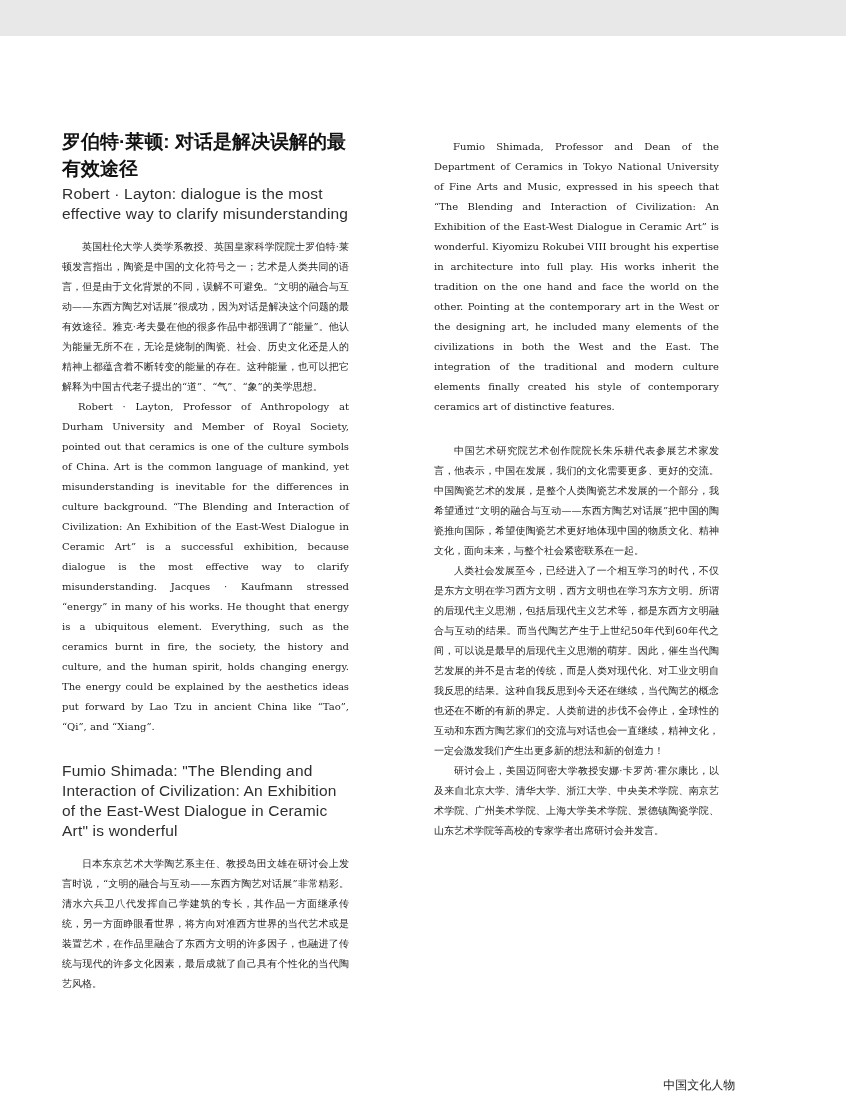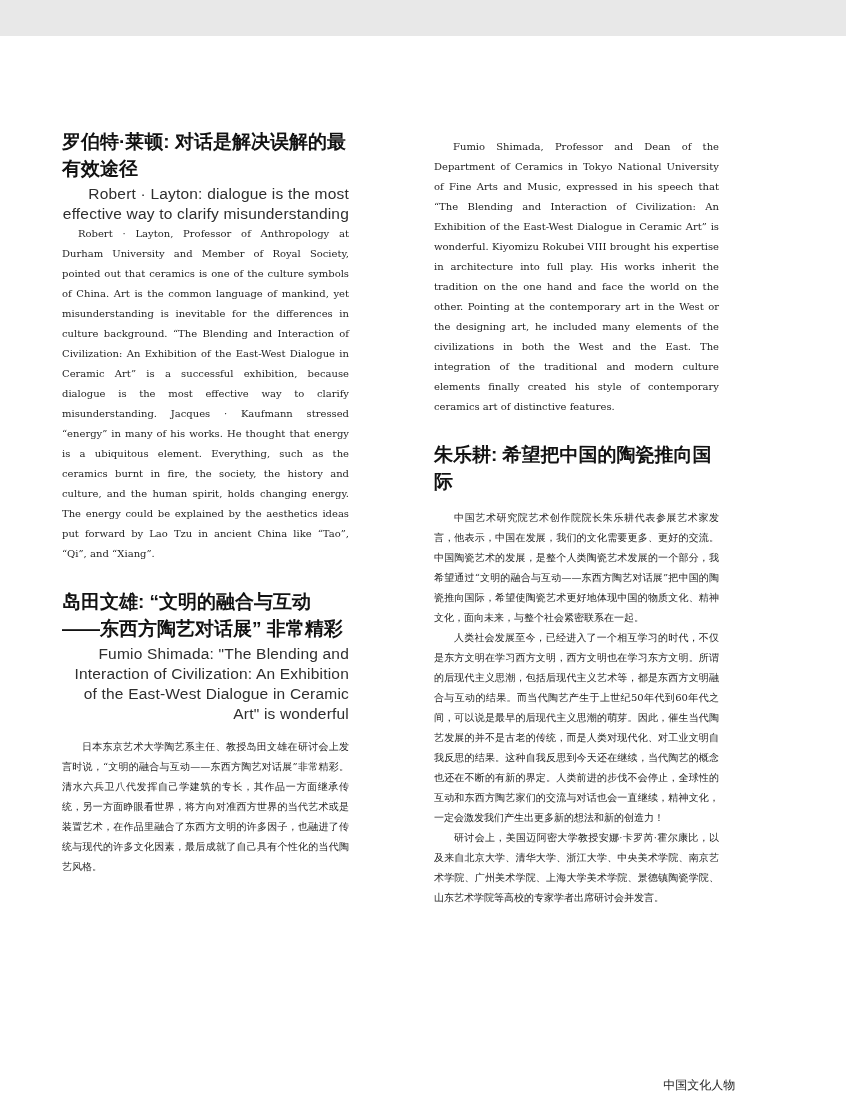--- a/index.html
+++ b/index.html
@@ -22,21 +22,21 @@
     color:#121212;
     margin:0;
     text-align:left;
   }
   .h-en{
     font-family:"Liberation Sans","DejaVu Sans",sans-serif;
     font-weight:400;
     font-size:15.5px;line-height:20px;
     color:#2e2e2e;
     margin:2px 0 0 0;
-    text-align:right;
+    text-align:left;
     letter-spacing:.2px;
   }
   .sec{margin-top:24px;}
   .sec-first{margin-top:0;}
   .body-p{
     font-size:10px;line-height:20px;
     text-align:justify;
     margin:0;
   }
   .body-p.zh{text-indent:2em;}
@@ -57,37 +57,36 @@
 </head>
 <body>
 
 <div class="page">
 
   <div class="col col-left">
 
     <div class="sec sec-first">
       <h2 class="h-zh">罗伯特·莱顿: 对话是解决误解的最有效途径</h2>
       <h3 class="h-en">Robert · Layton: dialogue is the most effective way to clarify misunderstanding</h3>
+      <p class="body-p zh after-head">英国杜伦大学人类学系教授、英国皇家科学院院士罗伯特·莱顿发言指出，陶瓷是中国的文化符号之一；艺术是人类共同的语言，但是由于文化背景的不同，误解不可避免。“文明的融合与互动——东西方陶艺对话展”很成功，因为对话是解决这个问题的最有效途径。雅克·考夫曼在他的很多作品中都强调了“能量”。他认为能量无所不在，无论是烧制的陶瓷、社会、历史文化还是人的精神上都蕴含着不断转变的能量的存在。这种能量，也可以把它解释为中国古代老子提出的“道”、“气”、“象”的美学思想。</p>
       <p class="body-p en">Robert · Layton, Professor of Anthropology at Durham University and Member of Royal Society, pointed out that ceramics is one of the culture symbols of China. Art is the common language of mankind, yet misunderstanding is inevitable for the differences in culture background. “The Blending and Interaction of Civilization: An Exhibition of the East-West Dialogue in Ceramic Art” is a successful exhibition, because dialogue is the most effective way to clarify misunderstanding. Jacques · Kaufmann stressed “energy” in many of his works. He thought that energy is a ubiquitous element. Everything, such as the ceramics burnt in fire, the society, the history and culture, and the human spirit, holds changing energy. The energy could be explained by the aesthetics ideas put forward by Lao Tzu in ancient China like “Tao”, “Qi”, and “Xiang”.</p>
     </div>
 
     <div class="sec">
-      <h2 class="h-zh">岛田文雄: “文明的融合与互动——东西方陶艺对话展” 非常精彩</h2>
       <h3 class="h-en">Fumio Shimada: "The Blending and Interaction of Civilization: An Exhibition of the East-West Dialogue in Ceramic Art" is wonderful</h3>
       <p class="body-p zh after-head">日本东京艺术大学陶艺系主任、教授岛田文雄在研讨会上发言时说，“文明的融合与互动——东西方陶艺对话展”非常精彩。清水六兵卫八代发挥自己学建筑的专长，其作品一方面继承传统，另一方面睁眼看世界，将方向对准西方世界的当代艺术或是装置艺术，在作品里融合了东西方文明的许多因子，也融进了传统与现代的许多文化因素，最后成就了自己具有个性化的当代陶艺风格。</p>
     </div>
 
   </div>
 
   <div class="col col-right">
 
     <p class="body-p en" style="text-indent:1.9em;">Fumio Shimada, Professor and Dean of the Department of Ceramics in Tokyo National University of Fine Arts and Music, expressed in his speech that “The Blending and Interaction of Civilization: An Exhibition of the East-West Dialogue in Ceramic Art” is wonderful. Kiyomizu Rokubei VIII brought his expertise in architecture into full play. His works inherit the tradition on the one hand and face the world on the other. Pointing at the contemporary art in the West or the designing art, he included many elements of the civilizations in both the West and the East. The integration of the traditional and modern culture elements finally created his style of contemporary ceramics art of distinctive features.</p>
 
     <div class="sec">
-      <h2 class="h-zh">朱乐耕: 希望把中国的陶瓷推向国际</h2>
       <p class="body-p zh after-head">中国艺术研究院艺术创作院院长朱乐耕代表参展艺术家发言，他表示，中国在发展，我们的文化需要更多、更好的交流。中国陶瓷艺术的发展，是整个人类陶瓷艺术发展的一个部分，我希望通过“文明的融合与互动——东西方陶艺对话展”把中国的陶瓷推向国际，希望使陶瓷艺术更好地体现中国的物质文化、精神文化，面向未来，与整个社会紧密联系在一起。</p>
       <p class="body-p zh">人类社会发展至今，已经进入了一个相互学习的时代，不仅是东方文明在学习西方文明，西方文明也在学习东方文明。所谓的后现代主义思潮，包括后现代主义艺术等，都是东西方文明融合与互动的结果。而当代陶艺产生于上世纪50年代到60年代之间，可以说是最早的后现代主义思潮的萌芽。因此，催生当代陶艺发展的并不是古老的传统，而是人类对现代化、对工业文明自我反思的结果。这种自我反思到今天还在继续，当代陶艺的概念也还在不断的有新的界定。人类前进的步伐不会停止，全球性的互动和东西方陶艺家们的交流与对话也会一直继续，精神文化，一定会激发我们产生出更多新的想法和新的创造力！</p>
       <p class="body-p zh">研讨会上，美国迈阿密大学教授安娜·卡罗芮·霍尔康比，以及来自北京大学、清华大学、浙江大学、中央美术学院、南京艺术学院、广州美术学院、上海大学美术学院、景德镇陶瓷学院、山东艺术学院等高校的专家学者出席研讨会并发言。</p>
 
     </div>
 
   </div>
 
   <div class="footer">
     <span>中国文化人物</span>

